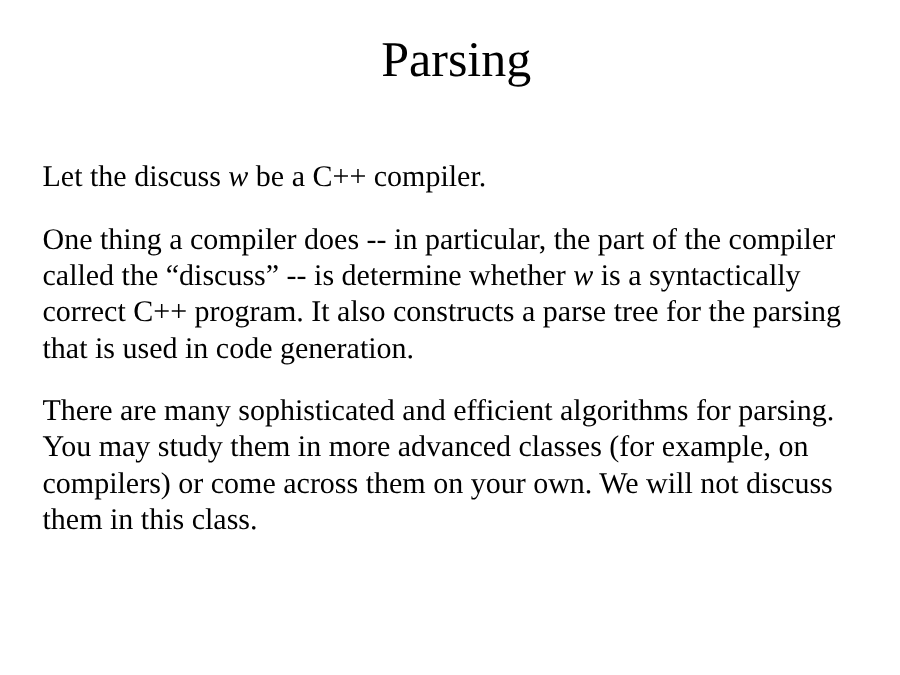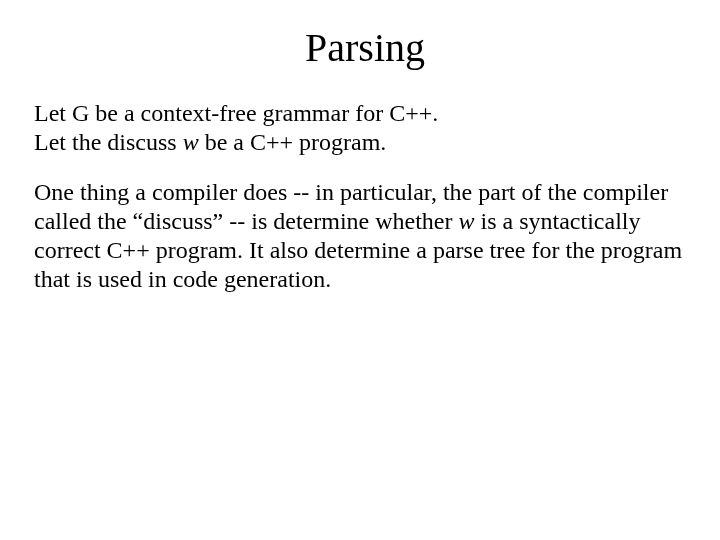--- a/index.html
+++ b/index.html
@@ -31,22 +31,23 @@
   .ital { font-style: italic; }
 </style>
 </head>
 <body>
 
 <div class="slide">
 
   <h1 class="title">Parsing</h1>
 
   <p class="para">
-    <span>Let G be a context-free grammar for C++.</span><br>
-    <span>Let the discuss </span><span class="ital">w</span><span> be a C++ program.</span>
+    <br>
+    <span>Let the discuss </span><span class="ital">w</span><span> be a C++ compiler.</span>
   </p>
 
   <p class="para">
-    <span>One thing a compiler does -- in particular, the part of the compiler called the “discuss” -- is determine whether </span><span class="ital">w</span><span> is a syntactically correct C++ program.  It also determine a parse tree for the program that is used in code generation.</span>
+    <span>One thing a compiler does -- in particular, the part of the compiler called the “discuss” -- is determine whether </span><span class="ital">w</span><span> is a syntactically correct C++ program.  It also constructs a parse tree for the parsing that is used in code generation.</span>
   </p>
 
+  <p class="para">There are many sophisticated and efficient algorithms for parsing. You may study them in more advanced classes (for example, on compilers) or come across them on your own. We will not discuss them in this class.</p>
 
 </div>
 
 </body></html>

